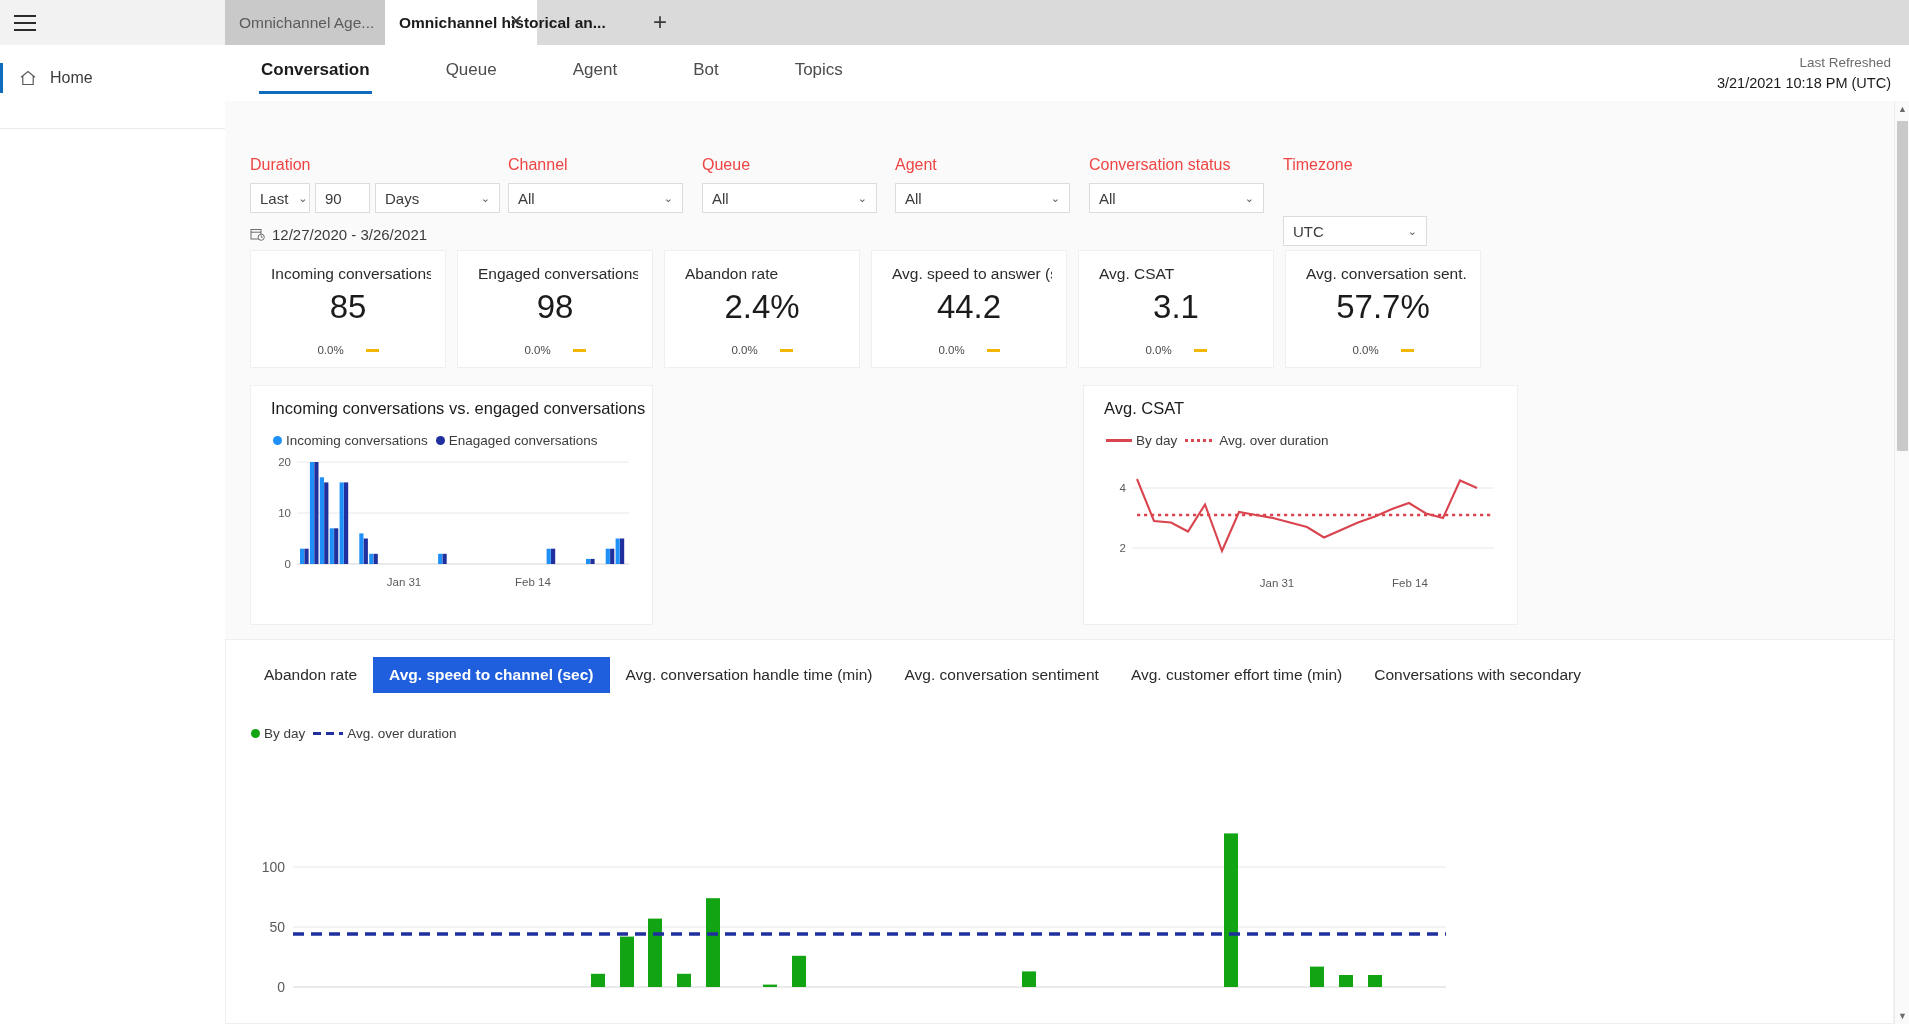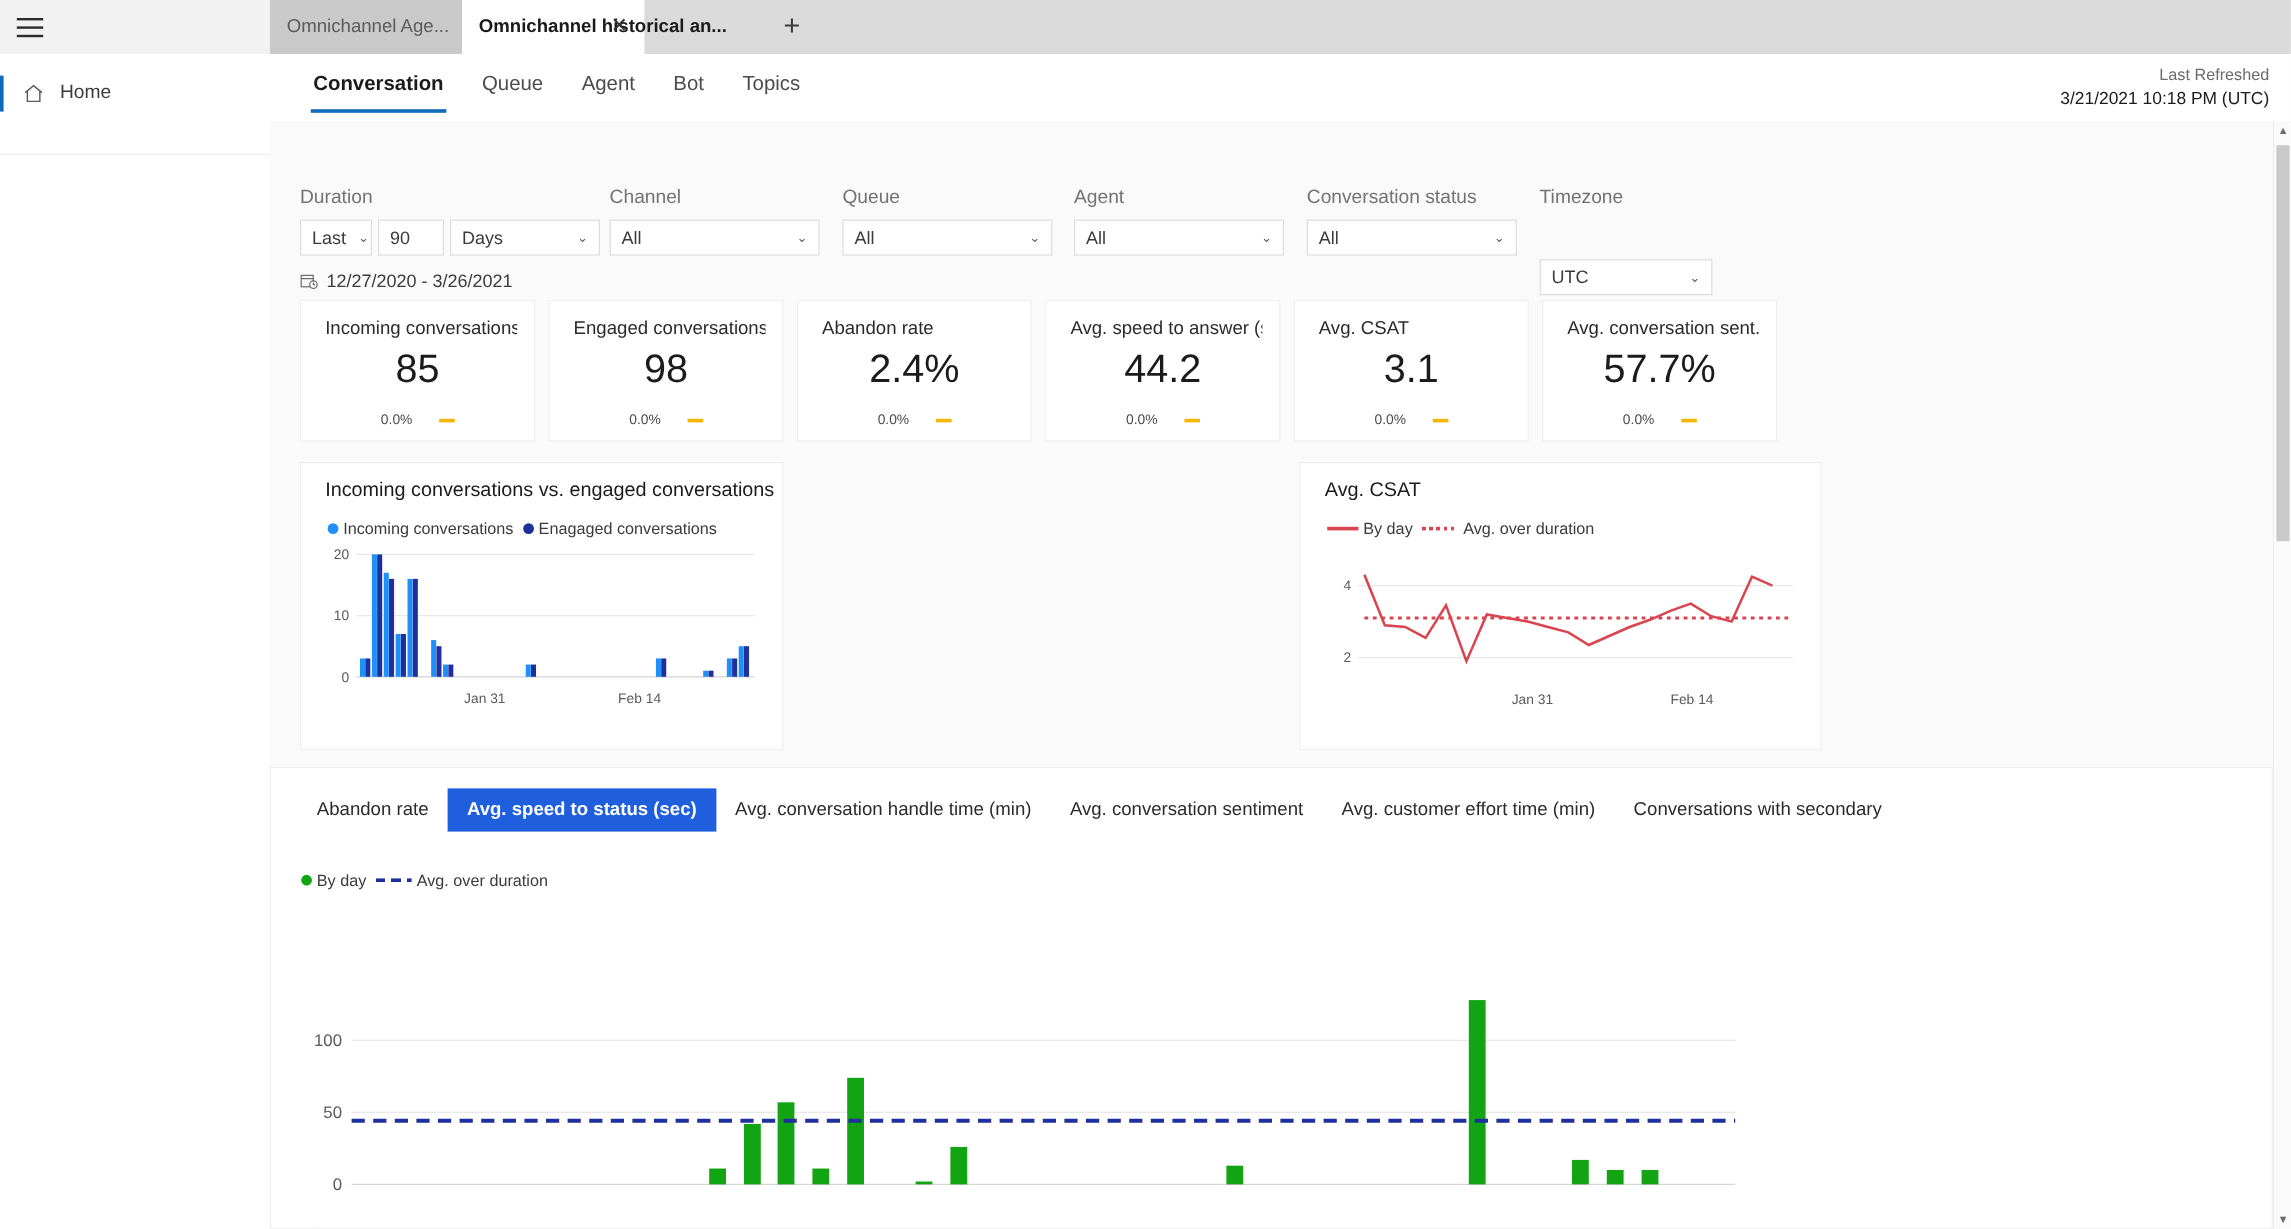--- a/index.html
+++ b/index.html
@@ -79,21 +79,21 @@
     position: absolute; left: 225px; top: 45px;
     width: 1684px; height: 979px; background: #fafafa;
     overflow: hidden;
   }
 
   
   .page-header {
     position: absolute; left: 0; top: 0; width: 1684px; height: 56px;
     background: #ffffff;
   }
-  .maintabs { position: absolute; left: 20px; top: 0; display: flex; }
+  .maintabs { position: absolute; left: 20px; top: 0; display: flex; gap: 44px; }
   .maintab {
     position: relative; padding: 15px 16px 14px 16px;
     font-size: 17px; color: #4c4c4c; cursor: pointer; white-space: nowrap;
   }
   .maintab.sel { color: #1b1b1b; font-weight: 600; }
   .maintab.sel::after {
     content: ""; position: absolute; left: 14px; right: 14px; bottom: 0;
     height: 3px; background: #0f6cbd;
   }
   .refresh-box {
@@ -119,21 +119,21 @@
     position: absolute; left: 2px; top: 20px; width: 11px; height: 330px;
     background: #c9c9c9; border-radius: 1px; cursor: pointer;
   }
 
   
   .filters { position: absolute; left: 0; top: 56px; width: 1669px; height: 150px; }
   .filter {
     position: absolute; top: 55px;
   }
   .filter-label {
-    font-size: 16px; color: #737373; margin-bottom: 9px; white-space: nowrap;
+    font-size: 16px; color: #ef4444; margin-bottom: 9px; white-space: nowrap;
   }
   .ctl-row { display: flex; gap: 5px; }
   .ctl {
     height: 30px; background: #ffffff; border: 1px solid #dcdcdc;
     display: flex; align-items: center; padding: 0 9px;
     font-size: 15px; color: #3b3b3b; cursor: pointer;
     justify-content: space-between; white-space: nowrap;
   }
   .chev { font-size: 11px; color: #5a5a5a; margin-left: 10px; }
   .daterange {
@@ -500,21 +500,21 @@
       </div>
     </div>
   </div>
 
   <div class="bottom">
     <div class="metrictabs">
       <div class="mtab">
         <span>Abandon rate</span>
       </div>
       <div class="mtab sel">
-        <span>Avg. speed to status (sec)</span>
+        <span>Avg. speed to channel (sec)</span>
       </div>
       <div class="mtab">
         <span>Avg. conversation handle time (min)</span>
       </div>
       <div class="mtab">
         <span>Avg. conversation sentiment</span>
       </div>
       <div class="mtab">
         <span>Avg. customer effort time (min)</span>
       </div>

